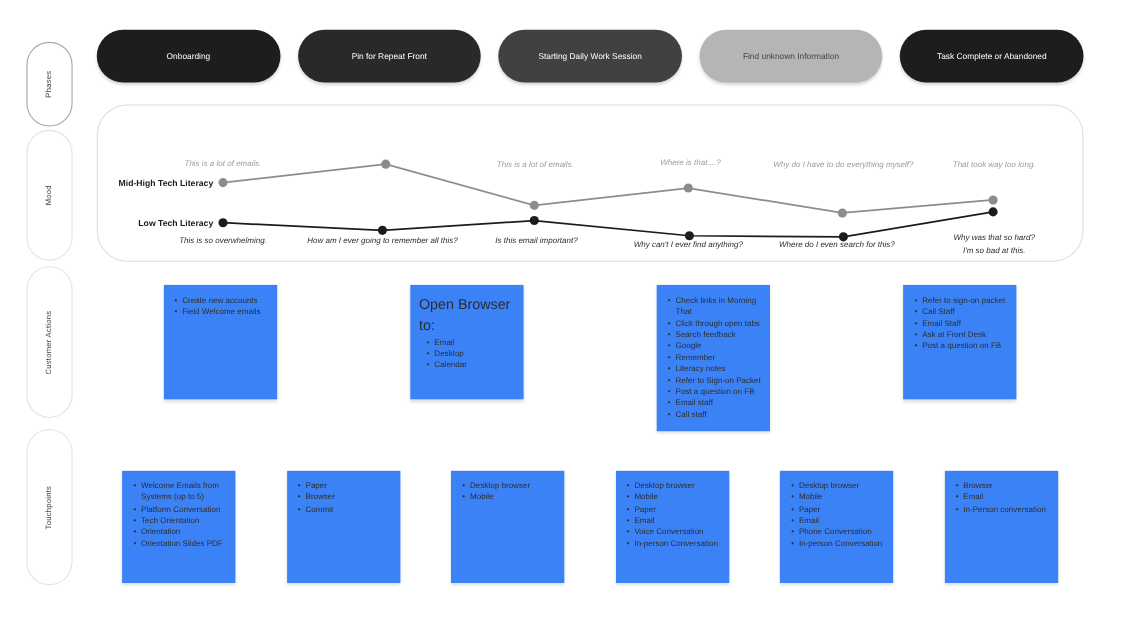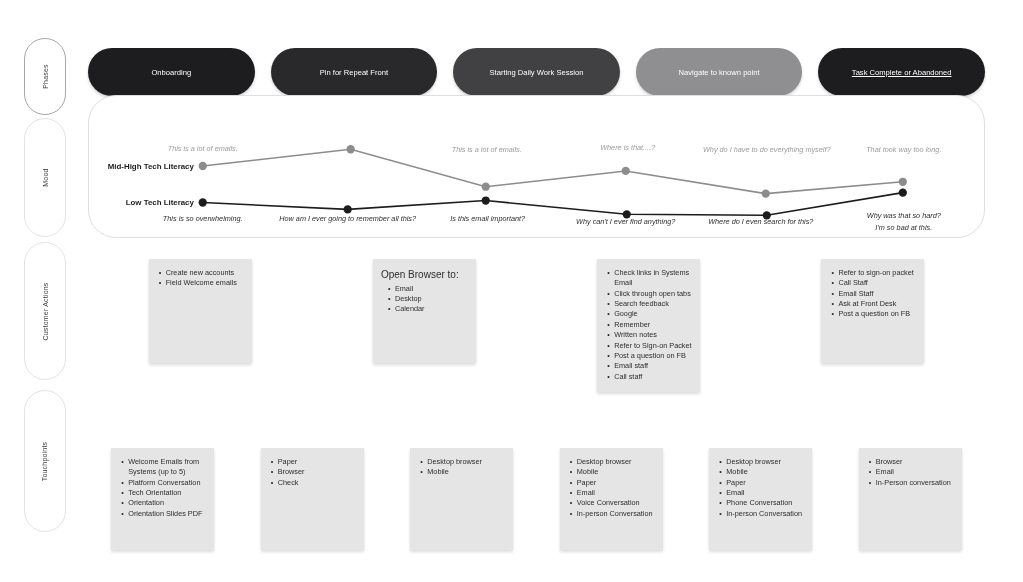--- a/index.html
+++ b/index.html
@@ -11,48 +11,48 @@
   .rail-label{
     position:absolute;left:24px;width:42px;border:1px solid #e3e3e3;border-radius:21px;
     display:flex;align-items:center;justify-content:center;background:#fff;box-sizing:border-box;
   }
   .rail-label.phases{border-color:#a7a7a7;}
   .rail-label span{
     transform:rotate(-90deg);white-space:nowrap;font-size:7px;color:#3e3e3e;letter-spacing:.2px;
   }
   
   .phases-row{
-    position:absolute;left:88px;top:48px;width:897px;height:48px;display:flex;gap:16px;
+    position:absolute;left:88px;top:27px;width:897px;height:48px;display:flex;gap:16px;
   }
   .phase-pill{
     flex:1;border-radius:24px;display:flex;align-items:center;justify-content:center;
     font-size:7.6px;text-align:center;box-shadow:0 2px 3px rgba(0,0,0,.18);
   }
   
   .mood-box{
     position:absolute;left:88px;top:95px;width:897px;height:143px;
     border:1px solid #dedede;border-radius:28px;box-sizing:border-box;background:#fff;
   }
   .mood-box svg{display:block;width:100%;height:100%;}
   .series-label{font-family:"Liberation Sans",sans-serif;font-weight:bold;font-size:8px;fill:#1c1c1c;}
   .quote{font-family:"Liberation Sans",sans-serif;font-style:italic;font-size:7.4px;}
   .quote-top{fill:#9b9b9b;}
   .quote-bottom{fill:#2d2d2d;}
   
   .note-row{position:absolute;left:88px;width:897px;display:flex;align-items:flex-start;}
   .note-row .col{flex:1;display:flex;justify-content:center;}
   .note{
-    width:103px;box-sizing:border-box;background:#e5e5e5;padding:9px 7px 10px 7px;
+    width:103px;box-sizing:border-box;background:#3b82f6;padding:9px 7px 10px 7px;
     box-shadow:0 2px 3px rgba(0,0,0,.14);
   }
   .actions-row{top:259px;}
   .actions-row .note{min-height:104px;}
   .touch-row{top:428px;}
-  .touch-row .note{min-height:102px;margin-top:20px;}
-  .note-heading{font-size:10px;color:#2d2d2d;margin:0 0 1px 1px;line-height:1.45;}
+  .touch-row .note{min-height:102px;}
+  .note-heading{font-size:13px;color:#2d2d2d;margin:0 0 1px 1px;line-height:1.45;}
   .note ul{margin:0;padding:0;list-style:none;}
   .note li{
     position:relative;font-size:7.3px;line-height:1.42;color:#2d2d2d;padding-left:10px;margin:0;
   }
   .note li::before{content:"\2022";position:absolute;left:3px;top:0;color:#2d2d2d;}
   .note .indented li{margin-left:5px;}
 </style>
 </head>
 <body>
 
@@ -74,24 +74,24 @@
   <div class="phases-row">
     <div class="phase-pill" style="background: rgb(29, 29, 31); color: rgb(255, 255, 255);">
         <span>Onboarding</span>
       </div>
     <div class="phase-pill" style="background: rgb(41, 41, 43); color: rgb(255, 255, 255);">
         <span>Pin for Repeat Front</span>
       </div>
     <div class="phase-pill" style="background: rgb(65, 65, 67); color: rgb(255, 255, 255);">
         <span>Starting Daily Work Session</span>
       </div>
-    <div class="phase-pill" style="background: rgb(143, 143, 145); color: rgb(255, 255, 255);">
-        <span>Navigate to known point</span>
-      </div>
-    <div class="phase-pill" style="background: rgb(29, 29, 31); color: rgb(255, 255, 255); text-decoration: underline;">
+    <div class="phase-pill" style="background: rgb(181, 181, 183); color: rgb(71, 71, 73);">
+        <span>Find unknown Information</span>
+      </div>
+    <div class="phase-pill" style="background: rgb(29, 29, 31); color: rgb(255, 255, 255);">
         <span>Task Complete or Abandoned</span>
       </div>
   </div>
 
   <div class="mood-box">
     <svg viewBox="0 0 897 143">
         <polyline points="110,71 260,54 397,92 539,76 681,99 820,87" fill="none" stroke="#8c8c8c" stroke-width="1.6"></polyline>
         <polyline points="110,108 257,115 397,106 540,120 682,121 820,98" fill="none" stroke="#1c1c1c" stroke-width="1.6"></polyline>
         <circle cx="110" cy="71" r="4.2" fill="#8c8c8c"></circle>
         <circle cx="260" cy="54" r="4.2" fill="#8c8c8c"></circle>
@@ -137,26 +137,26 @@
         <ul class="indented">
             <li>Email</li>
             <li>Desktop</li>
             <li>Calendar</li>
           </ul>
       </div>
     </div>
     <div class="col">
       <div class="note">
         <ul>
-            <li>Check links in Systems Email</li>
+            <li>Check links in Morning That</li>
             <li>Click through open tabs</li>
             <li>Search feedback</li>
             <li>Google</li>
             <li>Remember</li>
-            <li>Written notes</li>
+            <li>Literacy notes</li>
             <li>Refer to Sign-on Packet</li>
             <li>Post a question on FB</li>
             <li>Email staff</li>
             <li>Call staff</li>
           </ul>
       </div>
     </div>
     <div class="col">
       <div class="note">
         <ul>
@@ -180,21 +180,21 @@
             <li>Orientation</li>
             <li>Orientation Slides PDF</li>
           </ul>
       </div>
     </div>
     <div class="col">
       <div class="note">
         <ul>
             <li>Paper</li>
             <li>Browser</li>
-            <li>Check</li>
+            <li>Commit</li>
           </ul>
       </div>
     </div>
     <div class="col">
       <div class="note">
         <ul>
             <li>Desktop browser</li>
             <li>Mobile</li>
           </ul>
       </div>

